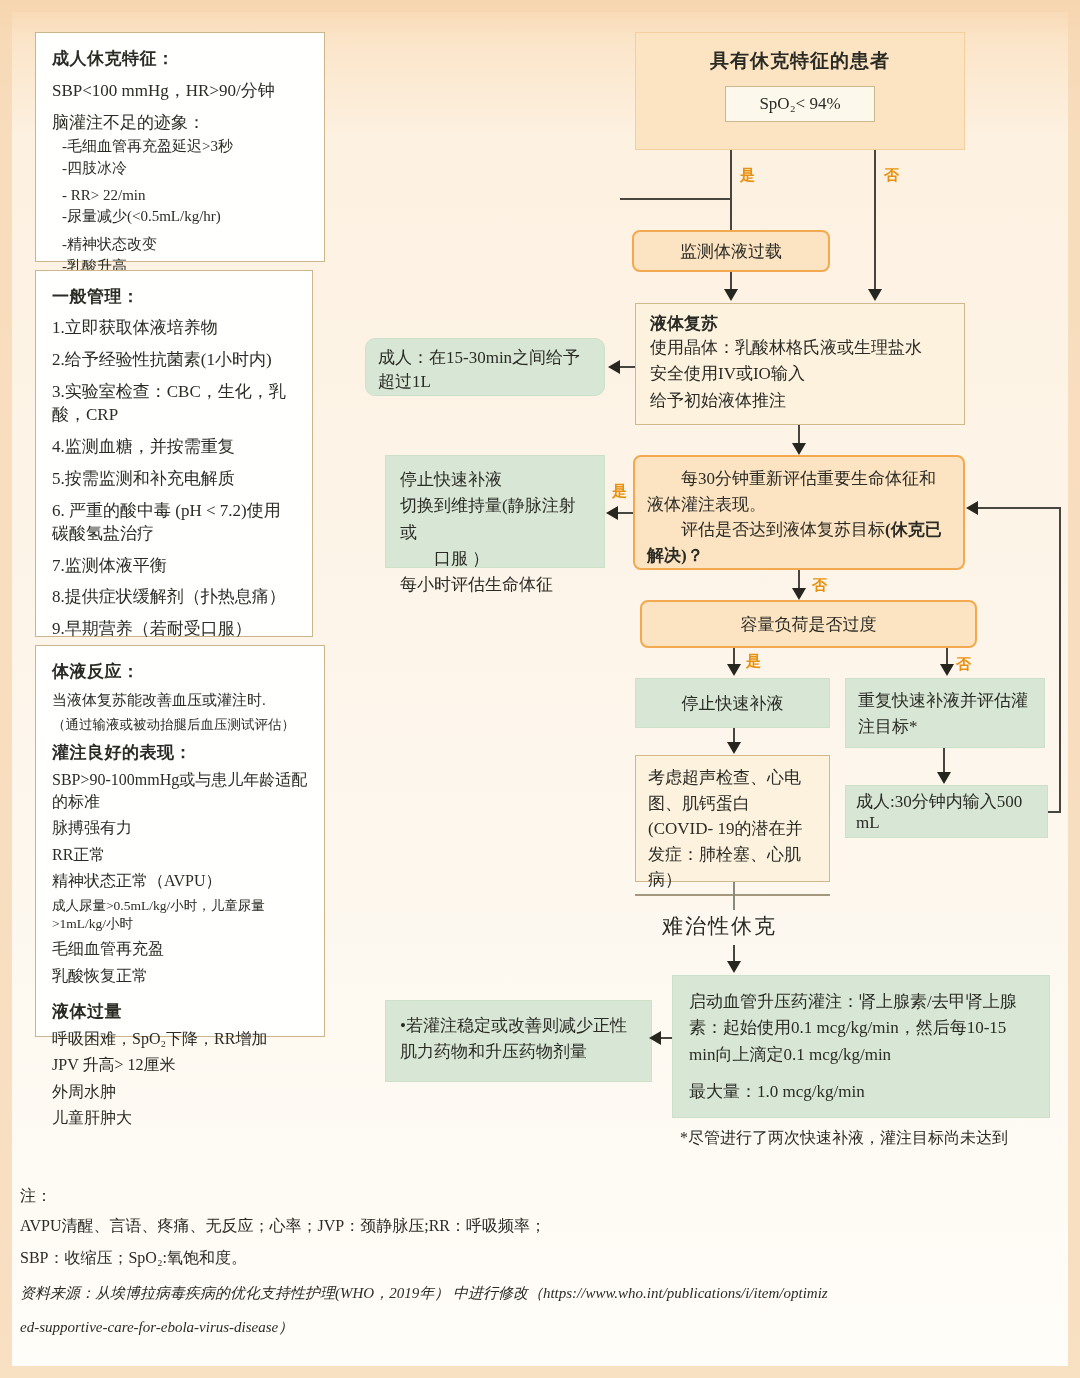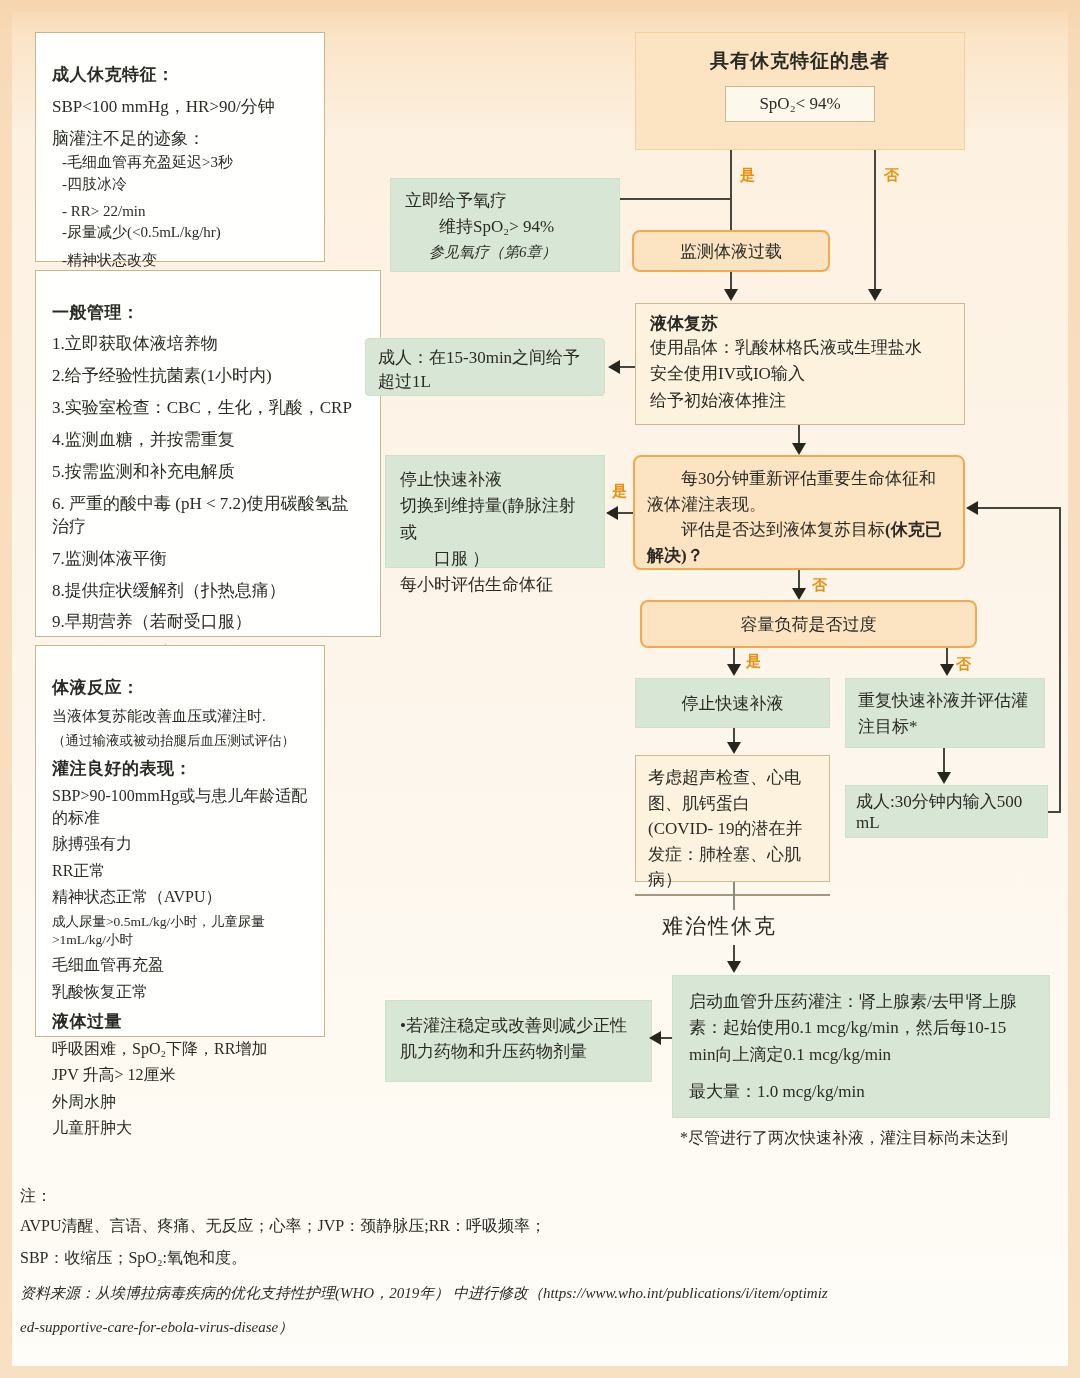--- a/index.html
+++ b/index.html
@@ -3,21 +3,21 @@
 <meta charset="utf-8">
 <style>
   html,body{margin:0;padding:0;background:#ffffff;}
   .page{
     position:relative;width:1080px;height:1378px;overflow:hidden;
     font-family:"Liberation Serif","DejaVu Serif",serif;color:#2b2b26;
     background:linear-gradient(180deg,#f7d6b0 0%,#fbe5c9 3%,#fdf1e1 10%,#fdf6ec 55%,#fefbf4 85%,#fffdf9 100%);
   }
   .frame{position:absolute;inset:0;border:12px solid rgba(246,214,176,.75);pointer-events:none;z-index:6;}
   
-  .panel{position:absolute;background:#fffffd;border:1px solid #cbb68c;padding:30px 16px;box-sizing:border-box;z-index:2;}
+  .panel{position:absolute;background:#fffffd;border:1px solid #cbb68c;padding:14px 16px;box-sizing:border-box;z-index:2;}
   .panel .ttl{font-weight:bold;font-size:17px;letter-spacing:.5px;}
   .panel .tline{font-size:17px;margin-top:9px;}
   .panel .bullet{font-size:15px;margin:3px 0 0 10px;}
   .panel .bullet.sp{margin-top:9px;}
   .panel .item{font-size:17px;margin-top:9px;line-height:1.35;}
   .panel .small{font-size:15px;margin-top:8px;}
   .panel .smaller{font-size:13.5px;margin-top:6px;font-family:Liberation Serif, serif;}
   .panel .gitem{font-size:16px;margin-top:5px;line-height:1.35;}
   
   .obox{position:absolute;background:#fce4c2;box-sizing:border-box;z-index:2;}
@@ -51,21 +51,21 @@
     <div class="tline">SBP&lt;100 mmHg，HR&gt;90/分钟</div>
     <div class="tline">脑灌注不足的迹象：</div>
     <div class="bullet">-毛细血管再充盈延迟&gt;3秒</div>
     <div class="bullet">-四肢冰冷</div>
     <div class="bullet sp">- RR&gt; 22/min</div>
     <div class="bullet">-尿量减少(&lt;0.5mL/kg/hr)</div>
     <div class="bullet sp">-精神状态改变</div>
     <div class="bullet">-乳酸升高</div>
   </div>
 
-  <div class="panel" style="left:35px;top:270px;width:346px;height:367px;">
+  <div class="panel" style="left:35px;top:270px;width:278px;height:367px;">
     <div class="ttl">一般管理：</div>
     <div class="item">1.立即获取体液培养物</div>
     <div class="item">2.给予经验性抗菌素(1小时内)</div>
     <div class="item">3.实验室检查：CBC，生化，乳酸，CRP</div>
     <div class="item">4.监测血糖，并按需重复</div>
     <div class="item">5.按需监测和补充电解质</div>
     <div class="item">6. 严重的酸中毒 (pH &lt; 7.2)使用碳酸氢盐治疗</div>
     <div class="item">7.监测体液平衡</div>
     <div class="item">8.提供症状缓解剂（扑热息痛）</div>
     <div class="item">9.早期营养（若耐受口服）</div>
@@ -77,56 +77,51 @@
     <div class="small">当液体复苏能改善血压或灌注时.</div>
     <div class="smaller">（通过输液或被动抬腿后血压测试评估）</div>
     <div class="ttl" style="margin-top:7px;">灌注良好的表现：</div>
     <div class="gitem">SBP&gt;90-100mmHg或与患儿年龄适配的标准</div>
     <div class="gitem">脉搏强有力</div>
     <div class="gitem">RR正常</div>
     <div class="gitem">精神状态正常（AVPU）</div>
     <div class="gitem" style="font-size:13.5px;">成人尿量&gt;0.5mL/kg/小时，儿童尿量&gt;1mL/kg/小时</div>
     <div class="gitem">毛细血管再充盈</div>
     <div class="gitem">乳酸恢复正常</div>
-    <div class="ttl" style="margin-top:7px;">液体过量</div>
+    <div class="ttl" style="margin-top:13px;">液体过量</div>
     <div class="gitem">呼吸困难，SpO₂下降，RR增加</div>
     <div class="gitem">JPV 升高&gt; 12厘米</div>
     <div class="gitem">外周水肿</div>
     <div class="gitem">儿童肝肿大</div>
   </div>
 
   <div class="obox plain" style="left:635px;top:32px;width:330px;height:118px;">
     <div class="bold" style="font-size:19px;text-align:center;margin-top:15px;letter-spacing:1px;">具有休克特征的患者</div>
     <div style="width:148px;height:34px;margin:12px auto 0;background:#fdf8ec;border:1px solid #cbb88e;display:flex;align-items:center;justify-content:center;font-size:17px;">SpO₂&lt; 94%</div>
   </div>
 
   <div class="vl" style="left:730px;top:150px;height:147px;"></div>
   <div class="vl" style="left:874px;top:150px;height:147px;"></div>
   <div class="lbl" style="left:740px;top:166px;">是</div>
   <div class="lbl" style="left:884px;top:166px;">否</div>
   <div class="arr-d" style="left:724px;top:289px;"></div>
   <div class="arr-d" style="left:868px;top:289px;"></div>
 
   <div class="hl" style="left:620px;top:198px;width:111px;"></div>
-  <div class="gbox" style="left:390px;top:178px;width:230px;height:94px;padding:9px 14px;">
-    <div class="fs17">立即给予氧疗</div>
-    <div class="fs17" style="padding-left:2em;">维持SpO₂&gt; 94%</div>
-    <div class="italic" style="font-size:15px;padding-left:1.6em;margin-top:2px;">参见氧疗（第6章）</div>
-  </div>
 
   <div class="obox round center" style="left:632px;top:230px;width:198px;height:42px;font-size:17px;">监测体液过载</div>
 
   <div class="cbox" style="left:635px;top:303px;width:330px;height:122px;padding:8px 14px;">
     <div class="bold" style="font-size:17px;">液体复苏</div>
     <div class="fs17">使用晶体：乳酸林格氏液或生理盐水</div>
     <div class="fs17">安全使用IV或IO输入</div>
     <div class="fs17">给予初始液体推注</div>
   </div>
 
-  <div class="gbox" style="left:365px;top:338px;width:240px;height:58px;border-radius:4px;padding:7px 12px;font-size:17px;line-height:1.4;">成人：在15-30min之间给予超过1L</div>
+  <div class="gbox" style="left:365px;top:338px;width:240px;height:58px;border-radius:10px;padding:7px 12px;font-size:17px;line-height:1.4;">成人：在15-30min之间给予超过1L</div>
   <div class="hl" style="left:619px;top:366px;width:16px;"></div>
   <div class="arr-l" style="left:608px;top:360px;"></div>
 
   <div class="vl" style="left:798px;top:425px;height:20px;"></div>
   <div class="arr-d" style="left:792px;top:443px;"></div>
 
   <div class="obox round" style="left:633px;top:455px;width:332px;height:115px;padding:9px 12px;">
     <div style="font-size:17px;line-height:1.5;text-indent:2em;">每30分钟重新评估重要生命体征和液体灌注表现。</div>
     <div style="font-size:17px;line-height:1.5;text-indent:2em;"><span>评估是否达到液体复苏目标</span><span class="bold">(休克已解决)？</span></div>
   </div>

